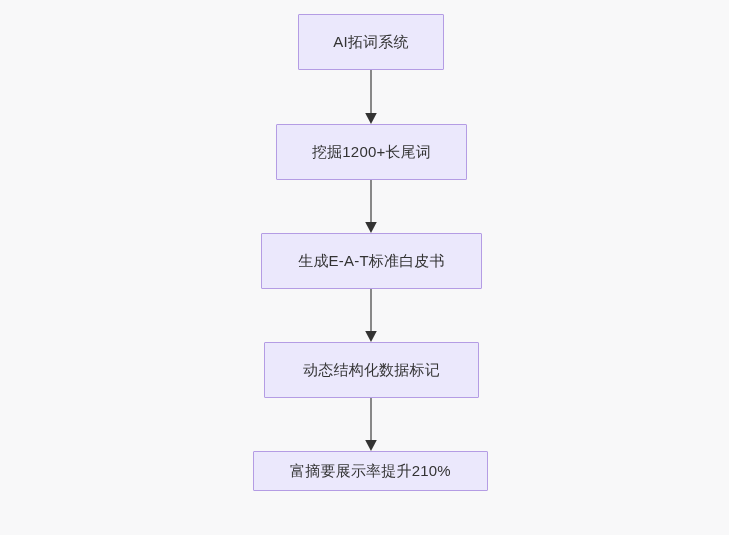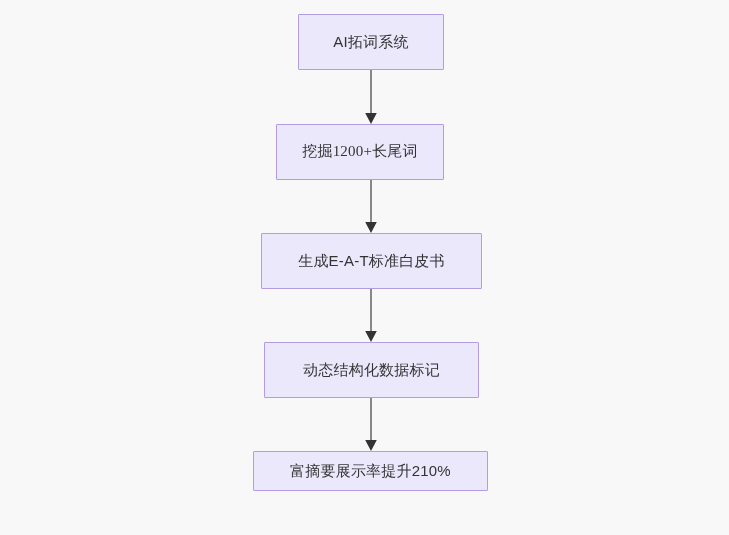--- a/index.html
+++ b/index.html
@@ -76,21 +76,21 @@
     <svg width="20" height="53" viewBox="0 0 20 53">
       <line x1="10" y1="0" x2="10" y2="44" stroke="#888888" stroke-width="2"></line>
       <polygon points="10,53 4.2,42 15.8,42" fill="#333333"></polygon>
     </svg>
   </div>
 
   <div class="node" style="left:298px; top:14px; width:146px; height:56px;">
     <span class="node-label">AI拓词系统</span>
   </div>
 
-  <div class="node" style="left:276px; top:124px; width:168px; height:56px;font-family:Liberation Serif, serif;">
+  <div class="node" style="left:276px; top:124px; width:191px; height:56px;">
     <span class="node-label">挖掘1200+长尾词</span>
   </div>
 
   <div class="node" style="left:261px; top:233px; width:221px; height:56px;">
     <span class="node-label">生成E-A-T标准白皮书</span>
   </div>
 
   <div class="node" style="left:264px; top:342px; width:215px; height:56px;">
     <span class="node-label">动态结构化数据标记</span>
   </div>

